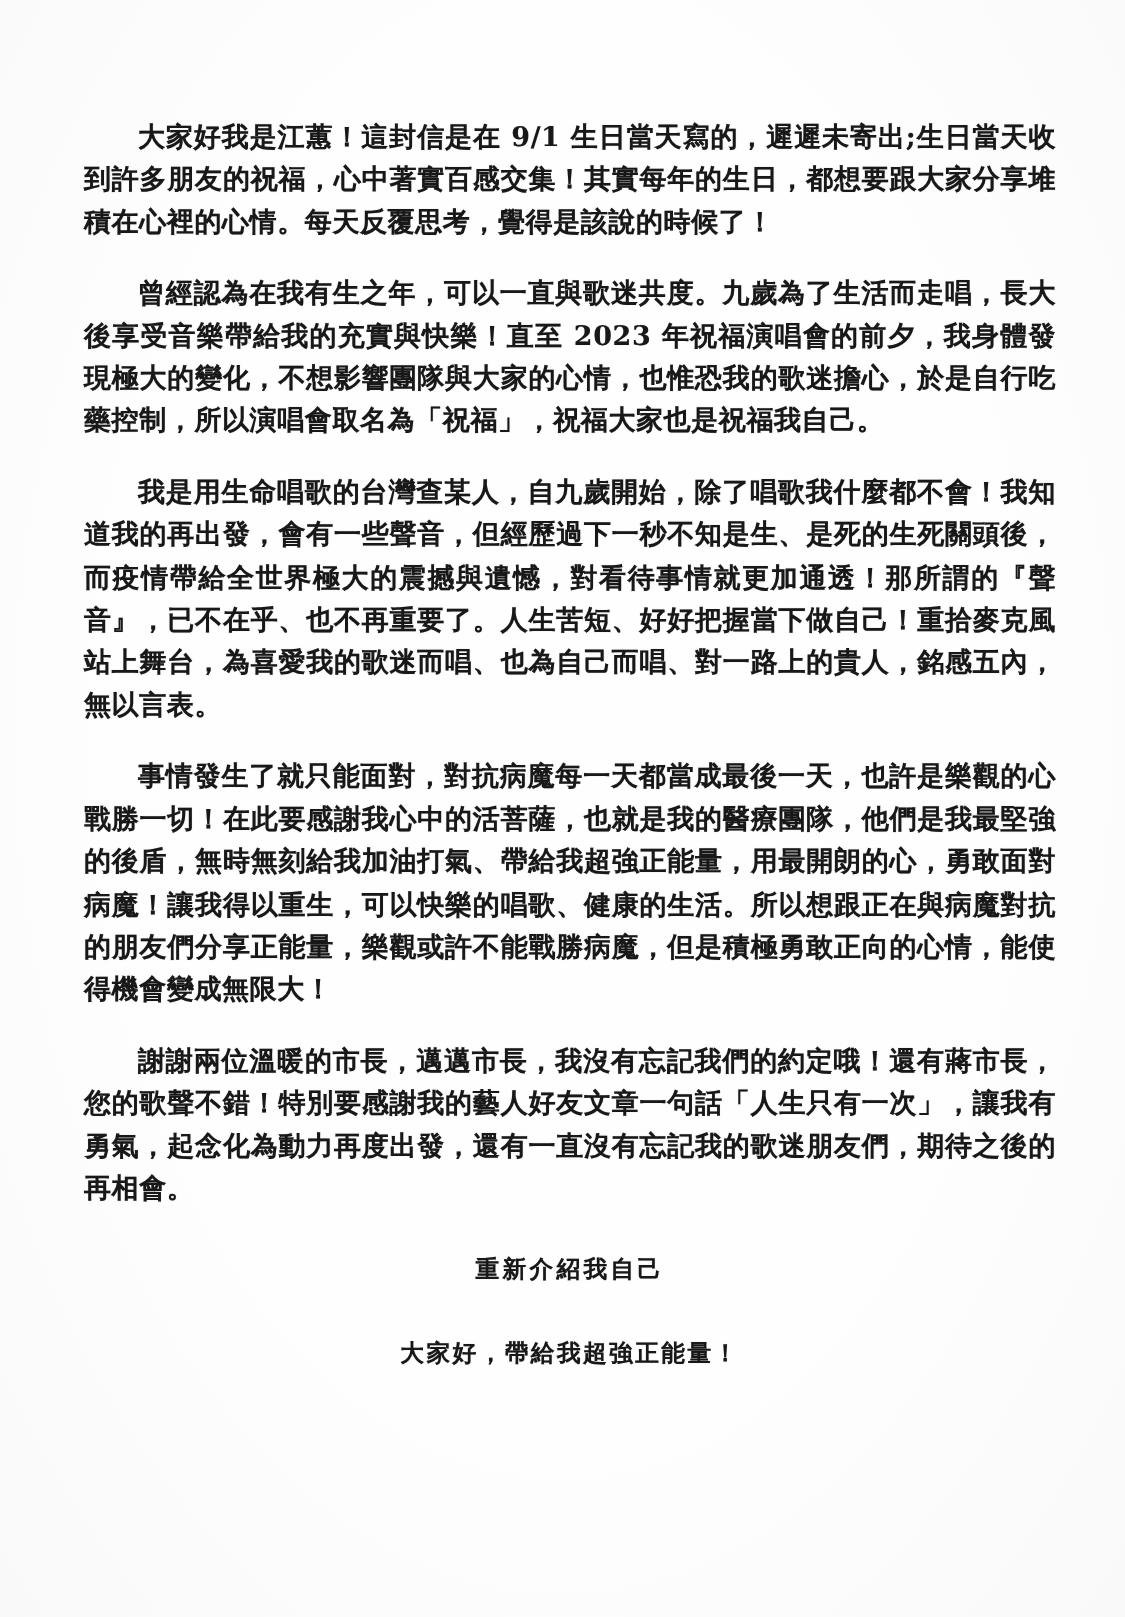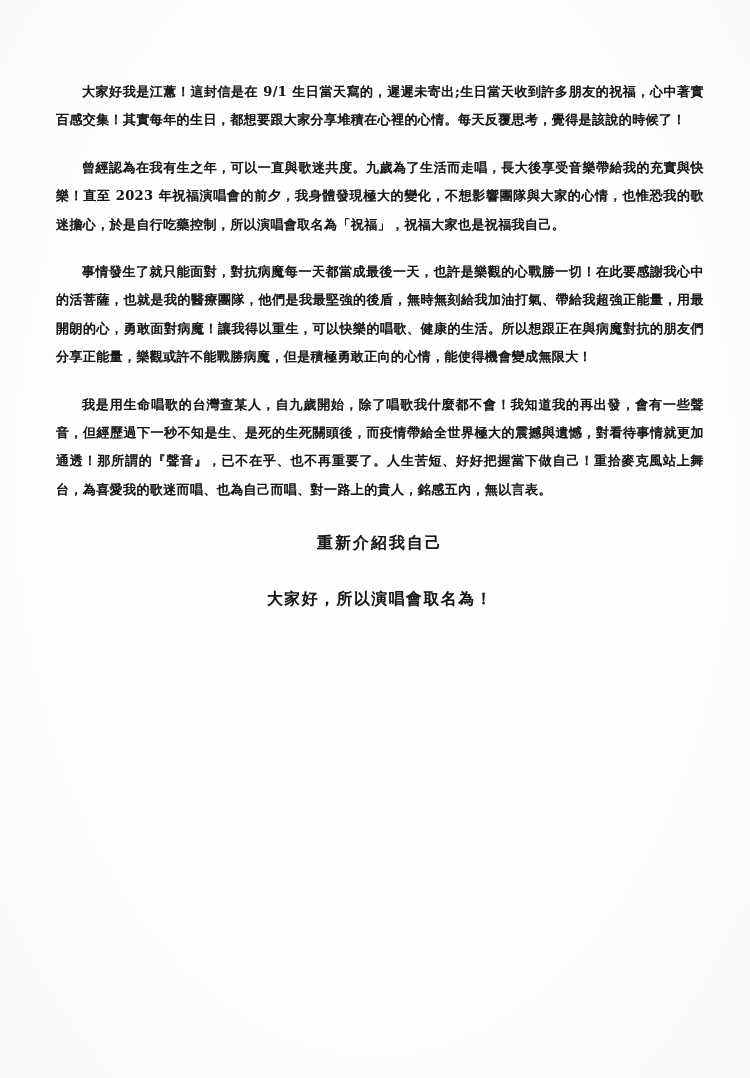--- a/index.html
+++ b/index.html
@@ -33,21 +33,21 @@
       radial-gradient(ellipse at 50% 45%, rgba(255,255,255,0) 55%, rgba(0,0,0,0.018) 100%);
   }
 
   .letter-body {
     position: relative;
     z-index: 2;
   }
 
   p.para {
     margin: 0 0 19px 0;
-    font-size: 13px;
+    font-size: 18px;
     line-height: 28.4px;
     letter-spacing: 0.4px;
     text-align: justify;
     text-justify: inter-ideograph;
     text-indent: 2em;
     color: #181818;
     font-weight: 600;
     -webkit-font-smoothing: antialiased;
     text-shadow: 0 0 0.6px rgba(0,0,0,0.35);
   }
@@ -74,23 +74,24 @@
 </head>
 <body>
 
 <div class="page">
   <div class="paper-texture"></div>
 
   <div class="letter-body">
 
     <p class="para">大家好我是江蕙！這封信是在 9/1 生日當天寫的，遲遲未寄出;生日當天收到許多朋友的祝福，心中著實百感交集！其實每年的生日，都想要跟大家分享堆積在心裡的心情。每天反覆思考，覺得是該說的時候了！</p>
     <p class="para">曾經認為在我有生之年，可以一直與歌迷共度。九歲為了生活而走唱，長大後享受音樂帶給我的充實與快樂！直至 2023 年祝福演唱會的前夕，我身體發現極大的變化，不想影響團隊與大家的心情，也惟恐我的歌迷擔心，於是自行吃藥控制，所以演唱會取名為「祝福」，祝福大家也是祝福我自己。</p>
+    <p class="para">我是用生命唱歌的台灣查某人，自九歲開始，除了唱歌我什麼都不會！我知道我的再出發，會有一些聲音，但經歷過下一秒不知是生、是死的生死關頭後，而疫情帶給全世界極大的震撼與遺憾，對看待事情就更加通透！那所謂的『聲音』，已不在乎、也不再重要了。人生苦短、好好把握當下做自己！重拾麥克風站上舞台，為喜愛我的歌迷而唱、也為自己而唱、對一路上的貴人，銘感五內，無以言表。</p>
     <p class="para">事情發生了就只能面對，對抗病魔每一天都當成最後一天，也許是樂觀的心戰勝一切！在此要感謝我心中的活菩薩，也就是我的醫療團隊，他們是我最堅強的後盾，無時無刻給我加油打氣、帶給我超強正能量，用最開朗的心，勇敢面對病魔！讓我得以重生，可以快樂的唱歌、健康的生活。所以想跟正在與病魔對抗的朋友們分享正能量，樂觀或許不能戰勝病魔，但是積極勇敢正向的心情，能使得機會變成無限大！</p>
-    <p class="para">我是用生命唱歌的台灣查某人，自九歲開始，除了唱歌我什麼都不會！我知道我的再出發，會有一些聲音，但經歷過下一秒不知是生、是死的生死關頭後，而疫情帶給全世界極大的震撼與遺憾，對看待事情就更加通透！那所謂的『聲音』，已不在乎、也不再重要了。人生苦短、好好把握當下做自己！重拾麥克風站上舞台，為喜愛我的歌迷而唱、也為自己而唱、對一路上的貴人，銘感五內，無以言表。</p>
+    <p class="para">謝謝兩位溫暖的市長，邁邁市長，我沒有忘記我們的約定哦！還有蔣市長，您的歌聲不錯！特別要感謝我的藝人好友文章一句話「人生只有一次」，讓我有勇氣，起念化為動力再度出發，還有一直沒有忘記我的歌迷朋友們，期待之後的再相會。</p>
 
     <div class="closing-block">
       <div class="closing-line heading">重新介紹我自己</div>
-      <div class="closing-line">大家好，所以演唱會取名為！</div>
+      <div class="closing-line">大家好，帶給我超強正能量！</div>
 
     </div>
 
   </div>
 </div>
 
 </body></html>

